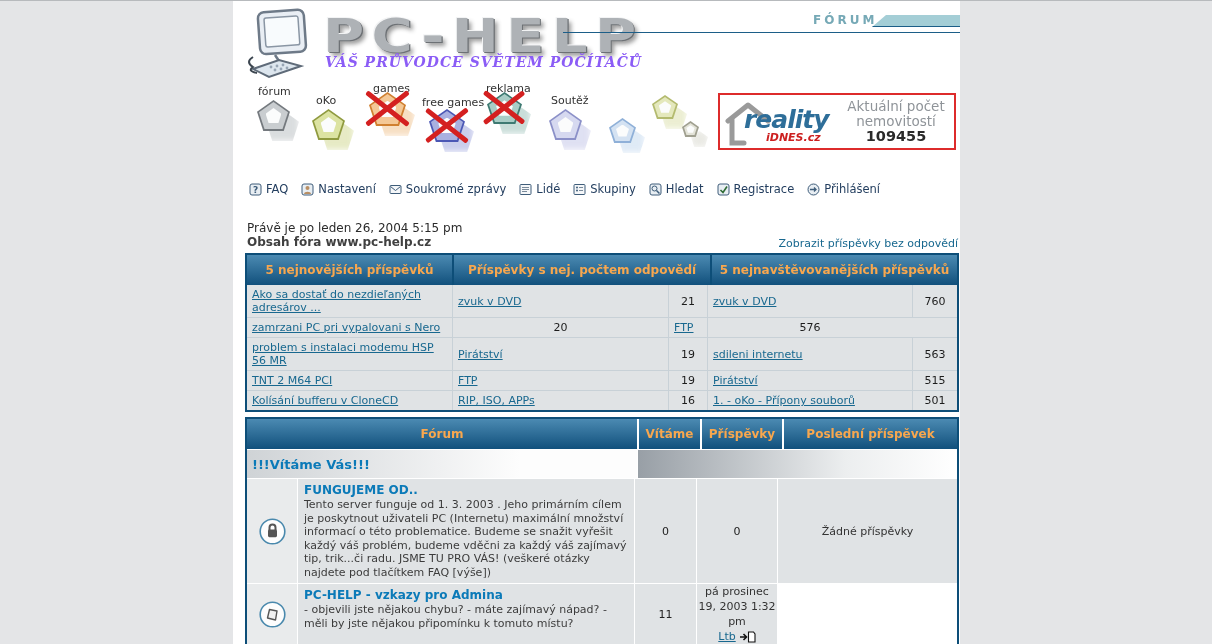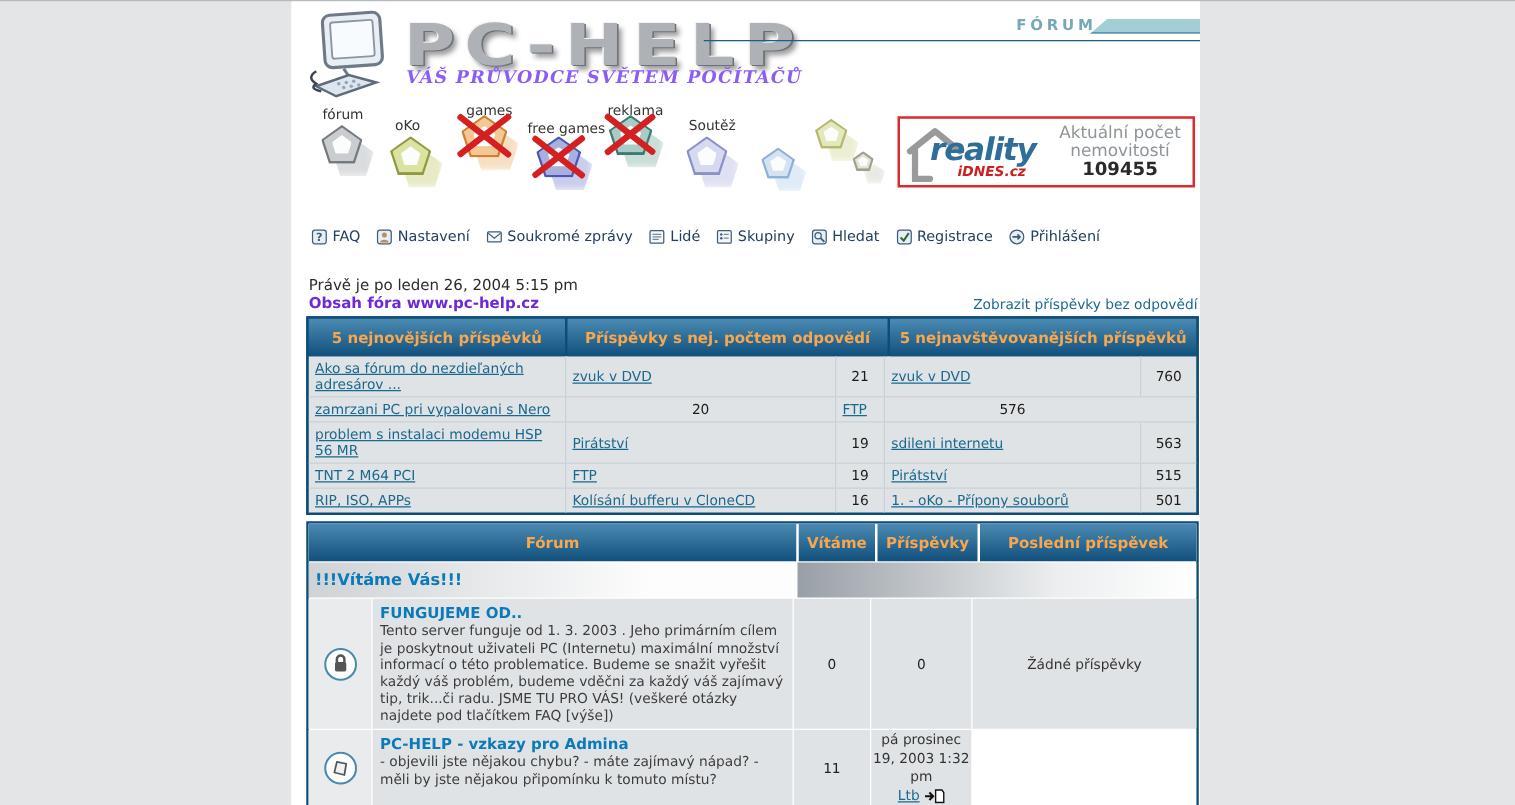--- a/index.html
+++ b/index.html
@@ -42,21 +42,21 @@
   .ad-text{flex:1;text-align:center;line-height:15px;font-size:13.5px;color:#8f9499;}
   .ad-count{font-weight:bold;color:#2a2a2a;font-size:14.5px;}
 
   
   .menu{position:absolute;left:16px;top:181px;display:flex;gap:13px;align-items:center;}
   .menu-item{display:flex;align-items:center;gap:4px;font-size:11.5px;color:#233e5f;cursor:pointer;white-space:nowrap;}
   .menu-item svg{display:block;}
 
   
   .nowline{position:absolute;left:14px;top:220px;font-size:12px;color:#2b2b2b;}
-  .index-title{position:absolute;left:14px;top:234px;font-size:12px;font-weight:bold;color:#6d28d9;}
+  .index-title{position:absolute;left:14px;top:234px;font-size:12px;font-weight:bold;color:#404040;}
   .unanswered{position:absolute;right:2px;top:236px;font-size:11px;color:#18688f;cursor:pointer;}
 
   
   .stats{position:absolute;left:12px;top:252px;width:714px;box-sizing:border-box;border:2px solid #0d4e78;background:#0d4e78;}
   .stats-head{display:grid;grid-template-columns:205px 256px 1fr;gap:2px;}
   .stats-head .hc{height:30px;display:flex;align-items:center;justify-content:center;
     background:linear-gradient(#4b8ab2,#11507c);color:#f8a74e;font-size:12px;font-weight:bold;}
   .stats-body{background:#e0e3e5;}
   .srow{display:grid;grid-template-columns:205px 216px 39px 205px 1fr;border-top:1px solid #c8d1d7;}
   .srow:first-child{border-top:none;}
@@ -275,21 +275,21 @@
 
     <div class="stats">
       <div class="stats-head">
         <div class="hc">5 nejnovějších příspěvků</div>
         <div class="hc">Příspěvky s nej. počtem odpovědí</div>
         <div class="hc">5 nejnavštěvovanějších příspěvků</div>
       </div>
       <div class="stats-body">
         <div class="srow">
           <div class="scell">
-              <span class="slink">Ako sa fórum do nezdieľaných adresárov ...</span>
+              <span class="slink">Ako sa dostať do nezdieľaných adresárov ...</span>
             </div>
           <div class="scell">
               <span class="slink">zvuk v DVD</span>
             </div>
           <div class="scell scount">21</div>
           <div class="scell">
               <span class="slink">zvuk v DVD</span>
             </div>
           <div class="scell scount">760</div>
         </div>
@@ -324,24 +324,24 @@
               <span class="slink">FTP</span>
             </div>
           <div class="scell scount">19</div>
           <div class="scell">
               <span class="slink">Pirátství</span>
             </div>
           <div class="scell scount">515</div>
         </div>
         <div class="srow">
           <div class="scell">
+              <span class="slink">Kolísání bufferu v CloneCD</span>
+            </div>
+          <div class="scell">
               <span class="slink">RIP, ISO, APPs</span>
-            </div>
-          <div class="scell">
-              <span class="slink">Kolísání bufferu v CloneCD</span>
             </div>
           <div class="scell scount">16</div>
           <div class="scell">
               <span class="slink">1. - oKo - Přípony souborů</span>
             </div>
           <div class="scell scount">501</div>
         </div>
       </div>
     </div>
 

